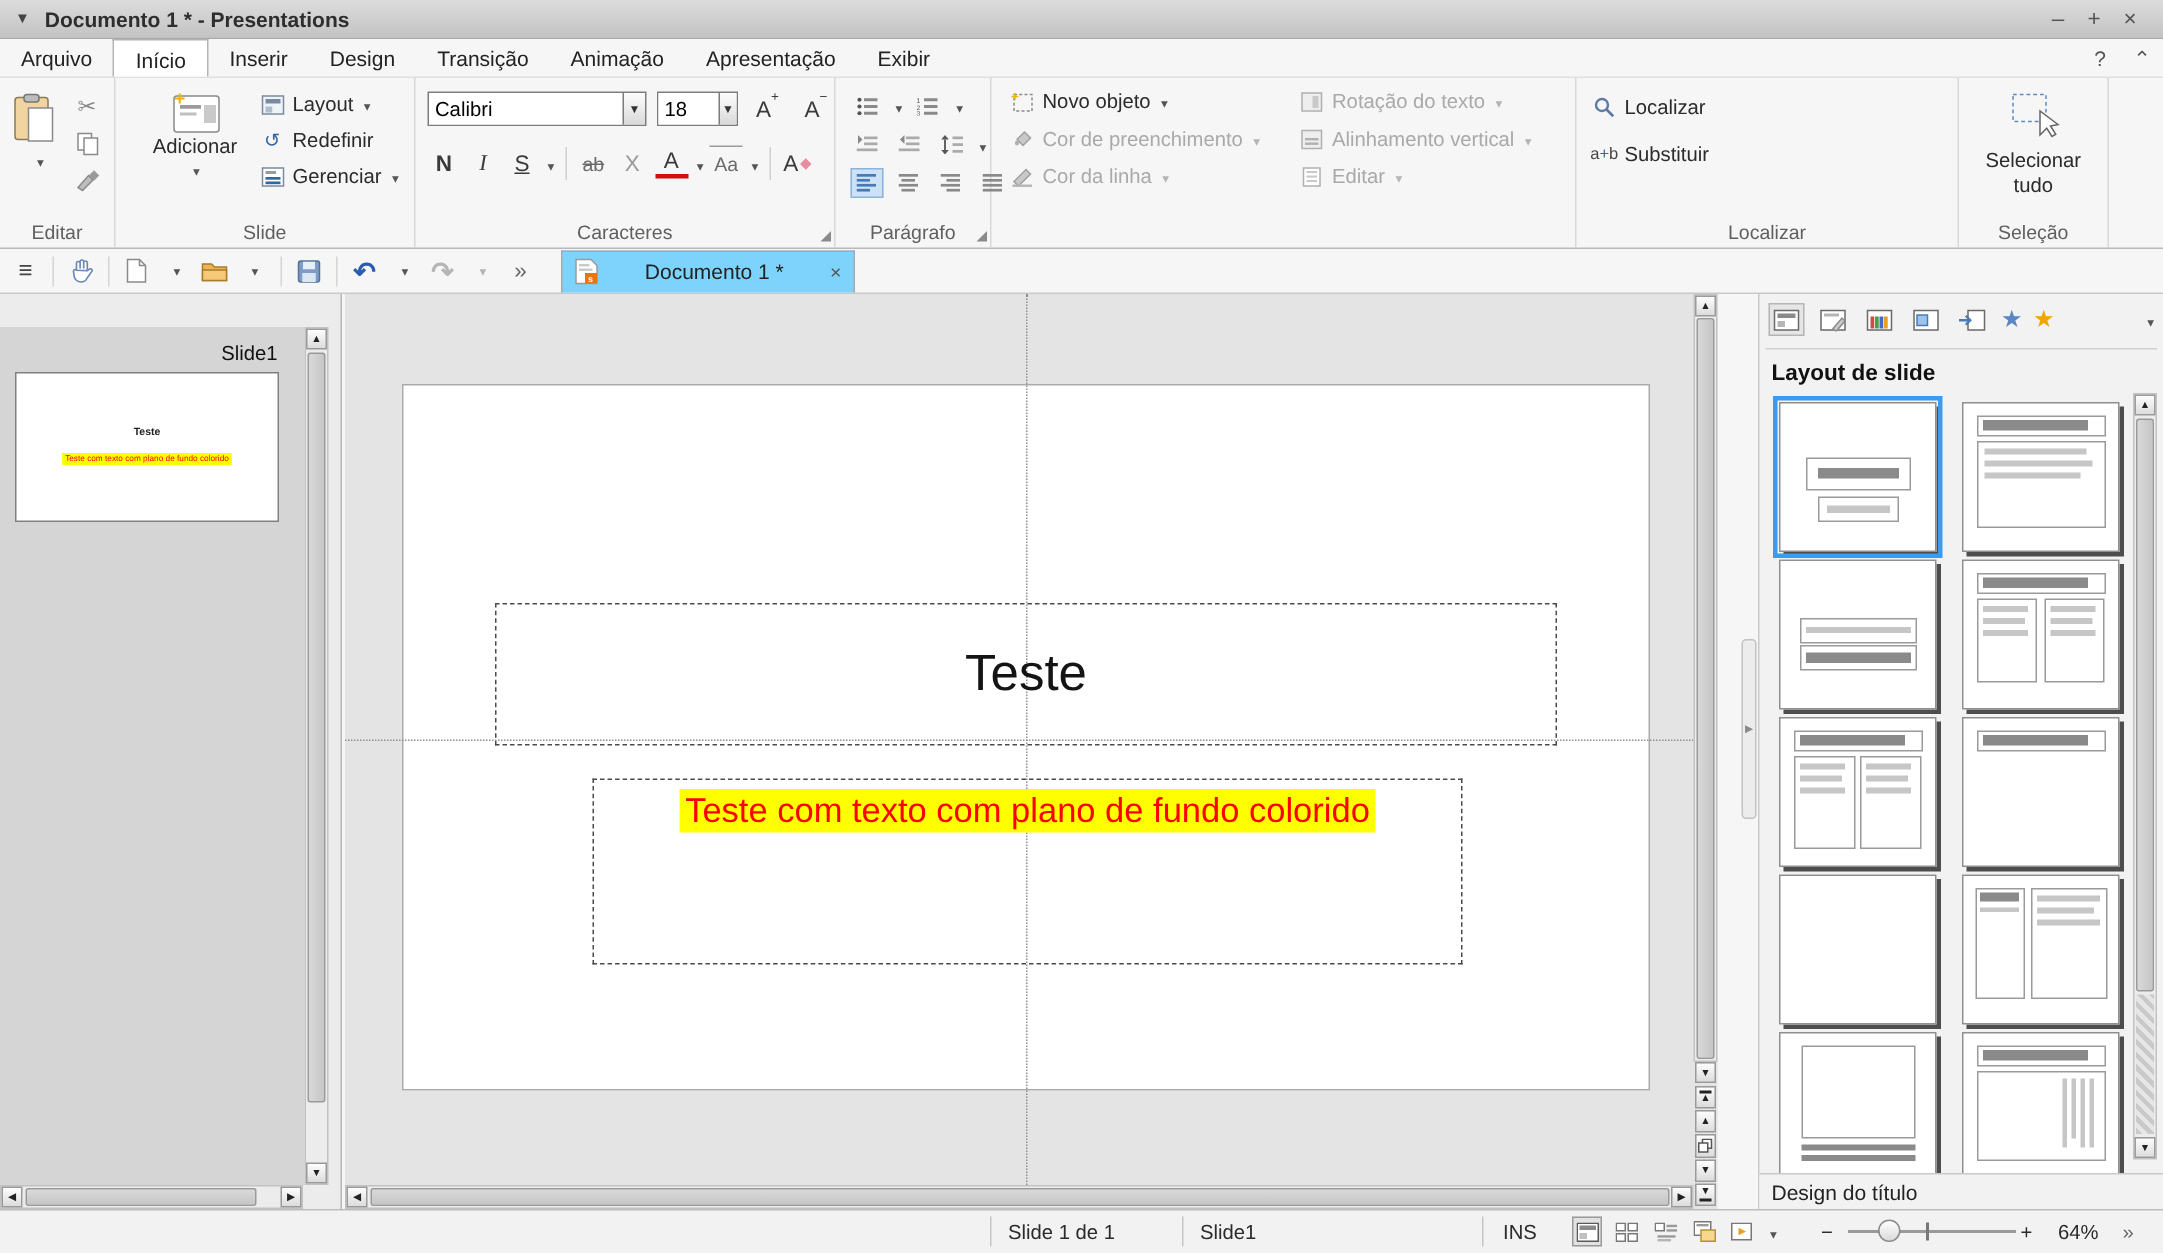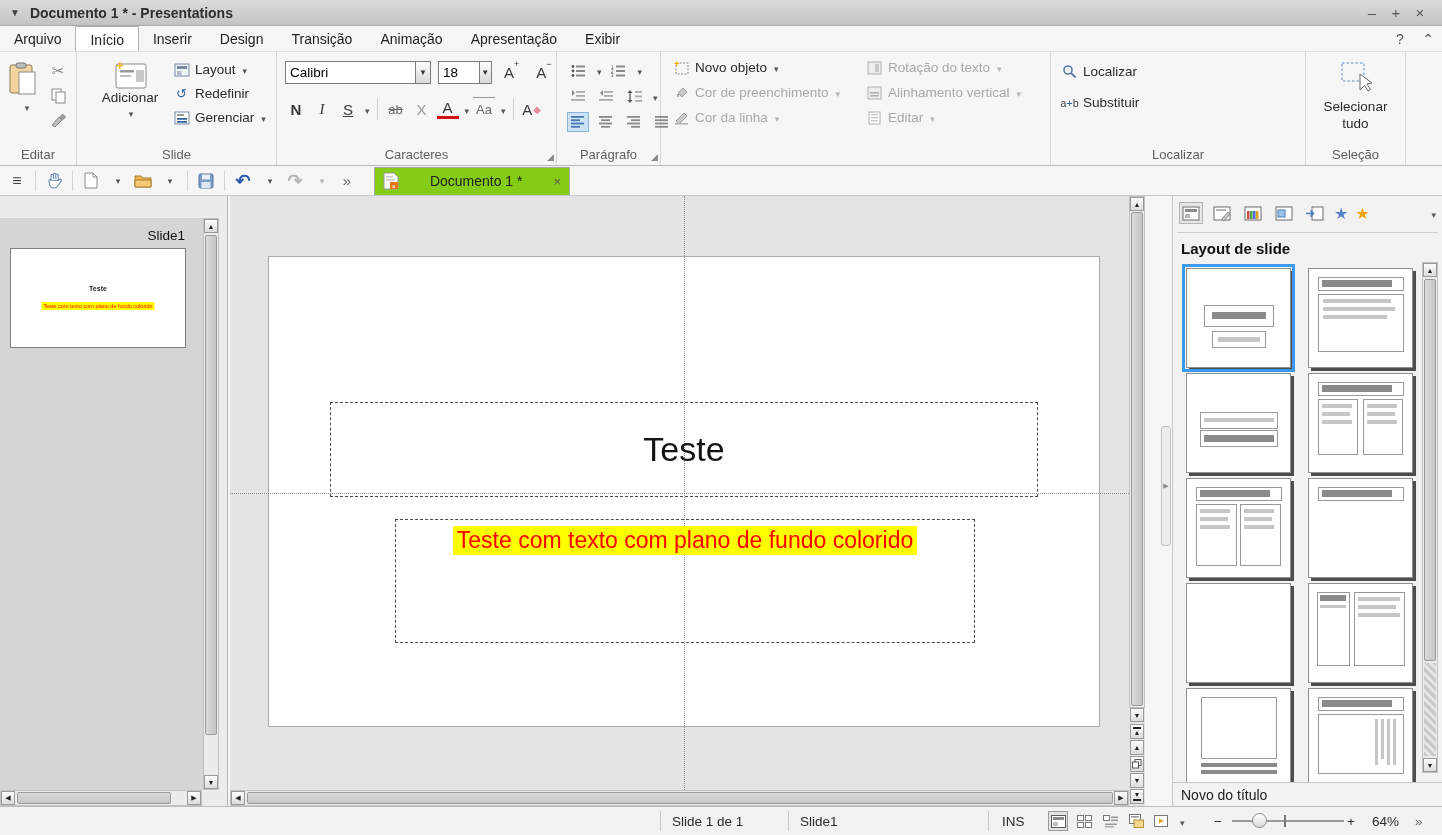--- a/index.html
+++ b/index.html
@@ -81,21 +81,21 @@
   .seltudo { position:absolute; left:0; right:0; top:8px; display:flex; flex-direction:column; align-items:center; gap:4px;
     font-size:13.5px; color:#2b2b2b; text-align:center; line-height:17px; }
 
   
   .toolbar { position:absolute; left:0; top:166px; width:1442px; height:30px; background:#f6f6f6;
     border-bottom:1px solid #c9c9c9; display:flex; align-items:center; padding:0 6px; gap:4px; }
   .tsep { width:1px; height:20px; background:#d4d4d4; margin:0 3px; }
   .tbtn { height:24px; min-width:22px; display:flex; align-items:center; justify-content:center; color:#555; }
   .undo { color:#2a5db0; font-size:18px; font-weight:bold; }
   .redo { color:#b5b5b5; font-size:18px; font-weight:bold; }
-  .doc-tab { margin-left:12px; width:196px; height:28px; background:#84cc16; border:1px solid #a9a9a9; border-bottom:none;
+  .doc-tab { margin-left:12px; width:196px; height:28px; background:#7dd3fc; border:1px solid #a9a9a9; border-bottom:none;
     display:flex; align-items:center; padding:0 8px; gap:8px; }
   .doc-tab .tl { flex:1; text-align:center; font-size:14px; color:#222; }
   .doc-close { color:#555; font-size:13px; }
 
   
   .workspace { position:absolute; left:0; top:196px; width:1442px; height:610px; }
 
   
   .lpanel { position:absolute; left:0; top:0; width:228px; height:610px; background:#ececec; border-right:1px solid #b5b5b5; }
   .lp-tabs { position:absolute; left:0; top:0; right:0; height:22px; display:flex; }
@@ -741,21 +741,21 @@
           </div>
         </div>
 
       <div class="sb sb-vscroll">
         <span class="sb-btn ar-up" style="left:0; top:0; width:14px; height:14px;"></span>
         <span class="sb-thumb" style="left:1px; top:16px; width:12px; height:382px;"></span>
         <span class="checker" style="position:absolute; left:1px; top:400px; width:12px; height:93px;"></span>
         <span class="sb-btn ar-dn" style="left:0; bottom:0; width:14px; height:14px;"></span>
       </div>
       <div class="sb-footer">
-        <span>Novo do título</span>
+        <span>Design do título</span>
       </div>
     </div>
   </div>
 
   <div class="statusbar">
     <span class="st-sep" style="left:660px;"></span>
     <span class="st" style="left:672px;">Slide 1 de 1</span>
     <span class="st-sep" style="left:788px;"></span>
     <span class="st" style="left:800px;">Slide1</span>
     <span class="st-sep" style="left:988px;"></span>

